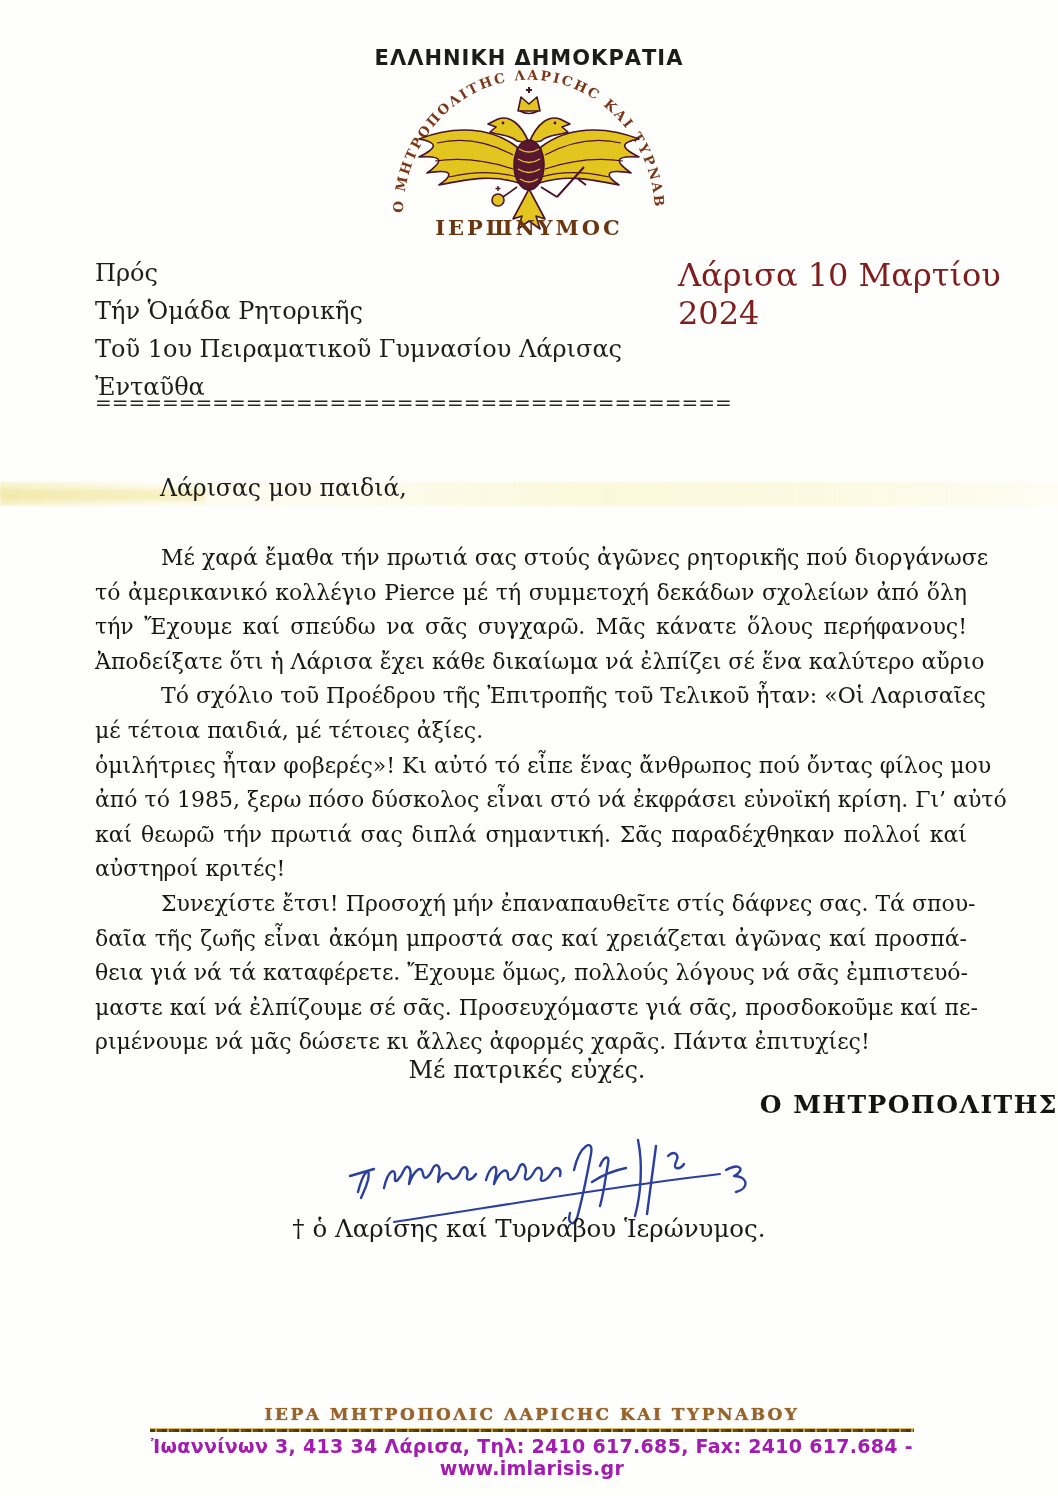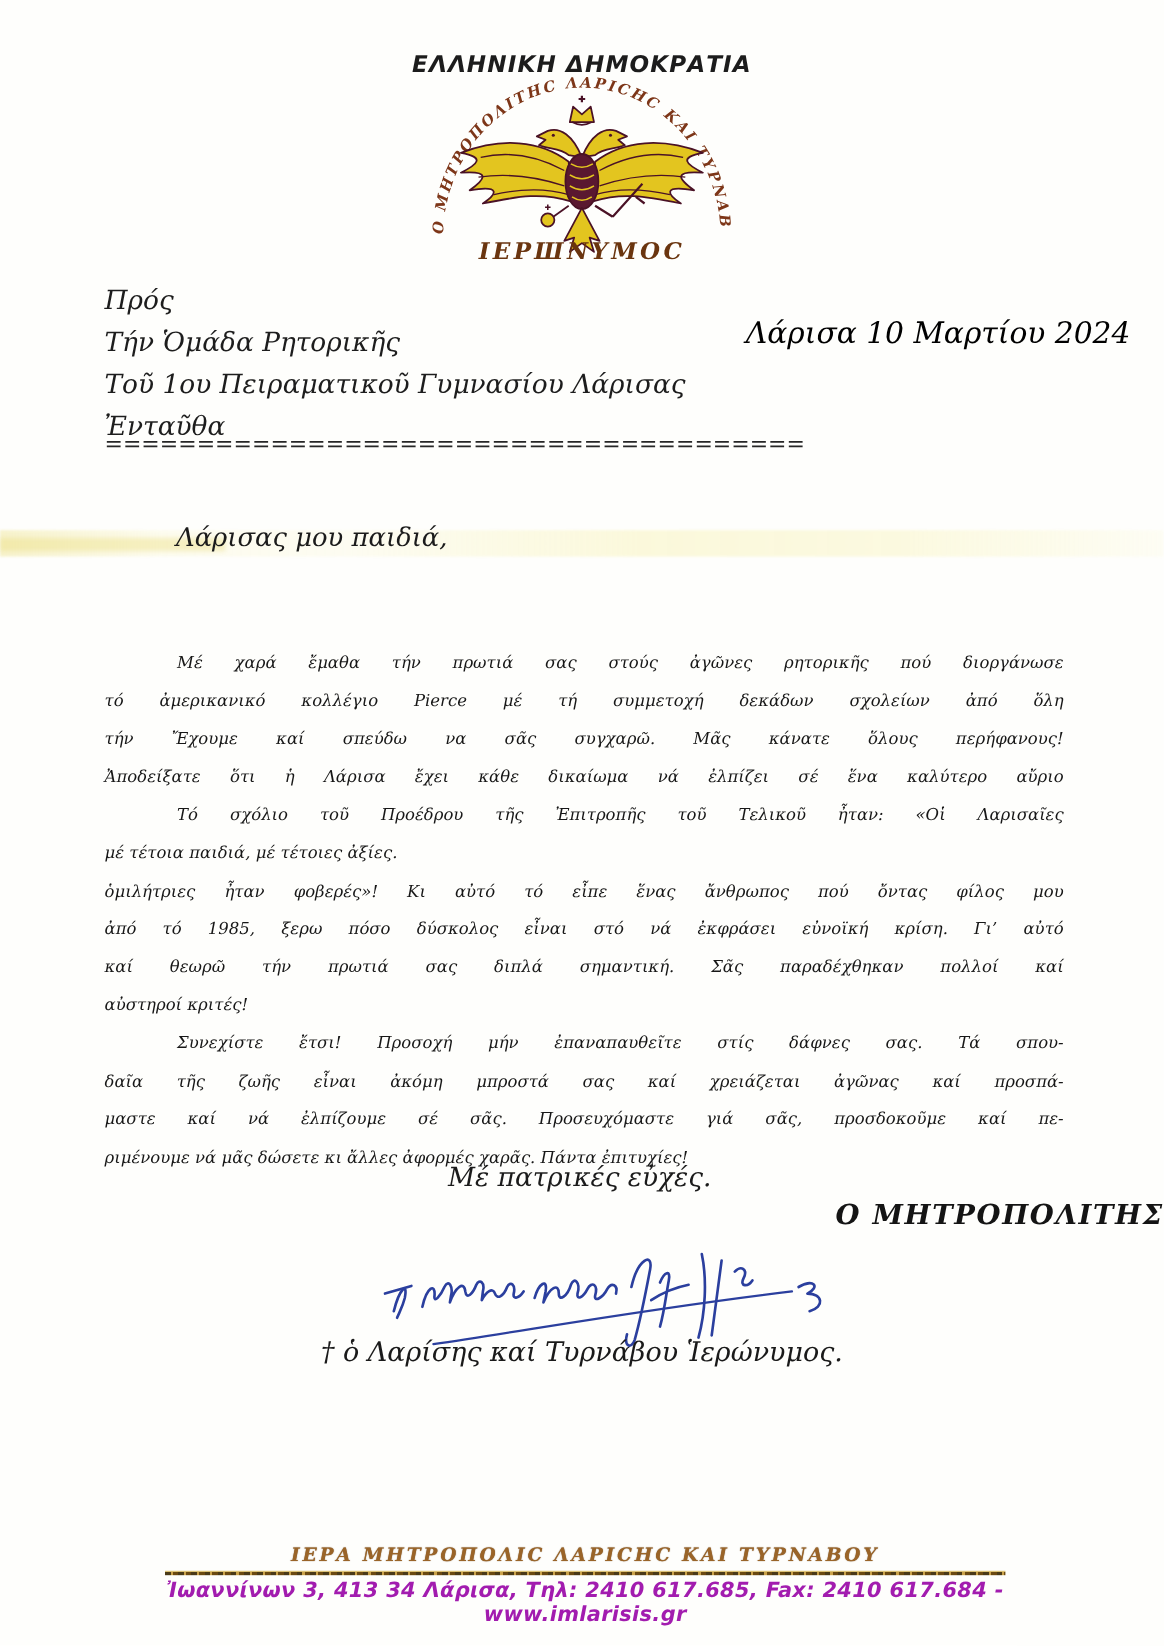--- a/index.html
+++ b/index.html
@@ -1,41 +1,41 @@
 <!DOCTYPE html>
 <html><head>
 <meta charset="utf-8">
 <style>
   html,body{margin:0;padding:0;}
   body{width:1058px;height:1496px;background:#ffffff;position:relative;overflow:hidden;
        font-family:"DejaVu Serif", serif;color:#191919;}
-  .page{position:absolute;inset:0;background:#fefefc;font-style:italic;}
+  .page{position:absolute;inset:0;background:#fefefc;}
 
   
   .scan-band{position:absolute;top:482px;left:0;width:1058px;height:24px;pointer-events:none;
     background:linear-gradient(90deg, rgba(238,226,130,.40) 0%, rgba(250,244,180,.18) 14%,
       rgba(244,236,150,.10) 30%, rgba(246,238,150,.32) 55%, rgba(248,242,170,.34) 78%, rgba(250,246,190,.12) 100%);
     filter:blur(1px);}
   .scan-smear{position:absolute;top:489px;left:0;width:205px;height:12px;pointer-events:none;
     background:rgba(235,222,120,.38);filter:blur(2px);}
 
   .republic{position:absolute;top:46px;left:0;width:100%;text-align:center;
     font-family:"DejaVu Sans", sans-serif;font-size:21px;font-weight:600;letter-spacing:1px;color:#1c1c1c;}
 
   .emblem{position:absolute;top:66px;left:379px;width:300px;height:176px;}
 
-  .date{position:absolute;top:256px;left:678px;font-size:27px;color:#000000;margin-top:32px;}
+  .date{position:absolute;top:256px;left:678px;font-size:32px;color:#7f1d1d;}
 
   .recipient{position:absolute;top:254px;left:95px;font-size:24px;line-height:38px;color:#1d1d1d;}
 
   .separator{position:absolute;top:391px;left:95px;font-size:20px;letter-spacing:0px;color:#262626;}
 
   .salutation{position:absolute;top:474px;left:160px;font-size:23.5px;color:#1b1b1b;}
 
-  .letter-body{position:absolute;top:541px;left:95px;width:872px;font-size:15px;color:#171717;margin-top:44px;}
+  .letter-body{position:absolute;top:541px;left:95px;width:872px;font-size:22px;color:#171717;}
   .bline{height:34.6px;line-height:34.6px;text-align:justify;text-align-last:justify;white-space:nowrap;}
   .bline.indent{padding-left:66px;}
   .bline.last{text-align-last:left;white-space:normal;}
 
   .closing-wishes{position:absolute;top:1056px;left:0;width:1054px;text-align:center;font-size:24px;color:#1b1b1b;}
   .closing-title{position:absolute;top:1090px;left:0;width:1058px;text-align:right;
     font-size:25px;font-weight:bold;letter-spacing:1.5px;color:#141414;}
 
   .signature{position:absolute;top:1126px;left:338px;width:420px;height:104px;}
 
@@ -118,20 +118,21 @@
       <div class="bline">τήν Ἔχουμε καί σπεύδω να σᾶς συγχαρῶ. Μᾶς κάνατε ὅλους περήφανους!</div>
       <div class="bline">Ἀποδείξατε ὅτι ἡ Λάρισα ἔχει κάθε δικαίωμα νά ἐλπίζει σέ ἕνα καλύτερο αὔριο</div>
       <div class="bline indent">Τό σχόλιο τοῦ Προέδρου τῆς Ἐπιτροπῆς τοῦ Τελικοῦ ἦταν: «Οἱ Λαρισαῖες</div>
       <div class="bline last">μέ τέτοια παιδιά, μέ τέτοιες ἀξίες.</div>
       <div class="bline">ὁμιλήτριες ἦταν φοβερές»! Κι αὐτό τό εἶπε ἕνας ἄνθρωπος πού ὄντας φίλος μου</div>
       <div class="bline">ἀπό τό 1985, ξερω πόσο δύσκολος εἶναι στό νά ἐκφράσει εὐνοϊκή κρίση. Γι’ αὐτό</div>
       <div class="bline">καί θεωρῶ τήν πρωτιά σας διπλά σημαντική. Σᾶς παραδέχθηκαν πολλοί καί</div>
       <div class="bline last">αὐστηροί κριτές!</div>
       <div class="bline indent">Συνεχίστε ἔτσι! Προσοχή μήν ἐπαναπαυθεῖτε στίς δάφνες σας. Τά σπου-</div>
       <div class="bline">δαῖα τῆς ζωῆς εἶναι ἀκόμη μπροστά σας καί χρειάζεται ἀγῶνας καί προσπά-</div>
+      <div class="bline">θεια γιά νά τά καταφέρετε. Ἔχουμε ὅμως, πολλούς λόγους νά σᾶς ἐμπιστευό-</div>
       <div class="bline">μαστε καί νά ἐλπίζουμε σέ σᾶς. Προσευχόμαστε γιά σᾶς, προσδοκοῦμε καί πε-</div>
       <div class="bline last">ριμένουμε νά μᾶς δώσετε κι ἄλλες ἀφορμές χαρᾶς. Πάντα ἐπιτυχίες!</div>
     </div>
 
   <div class="closing-wishes">Μέ πατρικές εὐχές.</div>
   <div class="closing-title">Ο ΜΗΤΡΟΠΟΛΙΤΗΣ</div>
 
   <svg class="signature" viewBox="0 0 420 104">
     <g fill="none" stroke="#2b3f9e" stroke-width="2.4" stroke-linecap="round" stroke-linejoin="round">
 

